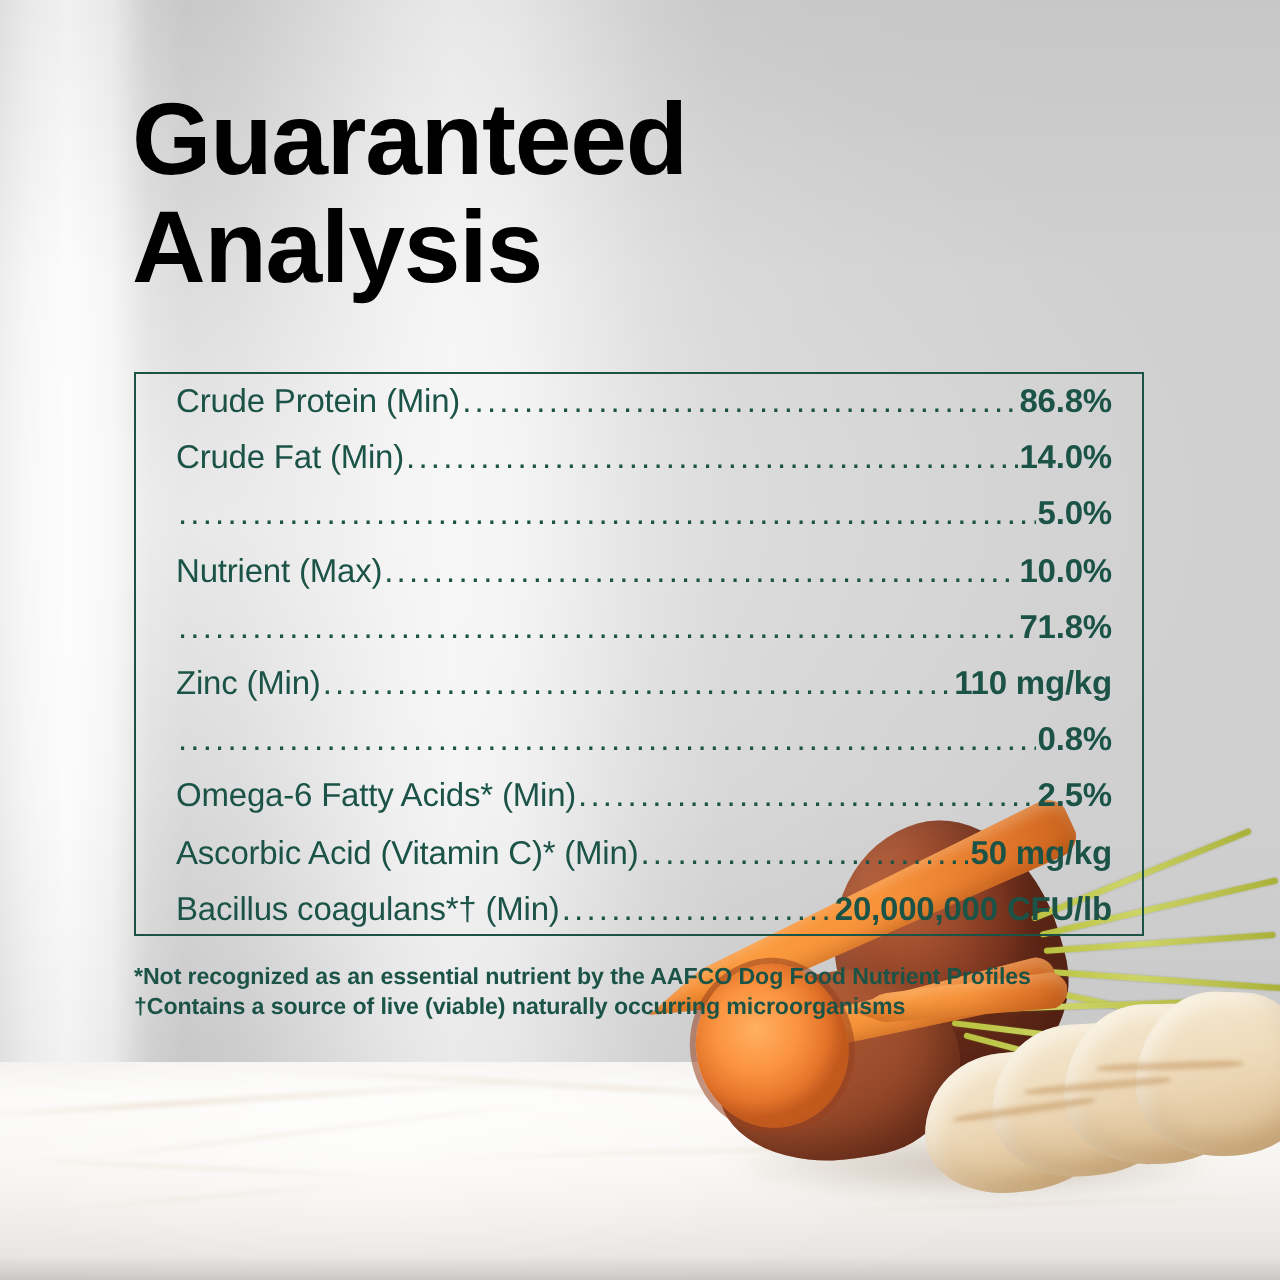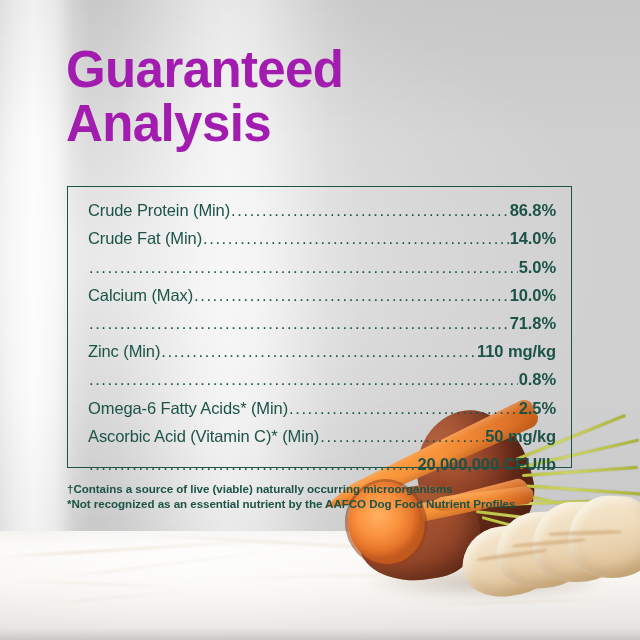--- a/index.html
+++ b/index.html
@@ -178,21 +178,21 @@
     left: 6px; top: 160px;
     width: 300px; height: 44px;
     background: radial-gradient(50% 50% at 50% 50%, rgba(120,95,70,0.32) 0%, rgba(120,95,70,0.12) 55%, rgba(120,95,70,0) 82%);
     filter: blur(4px);
   }
 
   
   .title {
     position: absolute;
     left: 66px; top: 43px;
-    color: #a21caf;
+    color: #000000;
     font-size: 51px;
     font-weight: bold;
     line-height: 54px;
     letter-spacing: -0.6px;
     white-space: pre-line;
   }
 
   .panel {
     position: absolute;
     left: 67px; top: 186px;
@@ -201,21 +201,21 @@
     box-sizing: border-box;
   }
 
   .rows {
     position: absolute;
     left: 88px; top: 192px;
     width: 468px;
   }
   .row {
     display: flex;
-    align-items: flex-end;
+    align-items: flex-start;
     height: 28.2px;
     color: #1b5346;
     font-size: 16.5px;
     letter-spacing: -0.1px;
     white-space: nowrap;
   }
   .row .label { flex: 0 0 auto; }
   .row .dots {
     flex: 1 1 auto;
     overflow: hidden;
@@ -303,21 +303,21 @@
       <div class="row">
         <span class="label">Crude Fat (Min)</span>
         <span class="dots">..........................................................................................</span>
         <span class="value">14.0%</span>
       </div>
       <div class="row">
         <span class="dots">..........................................................................................</span>
         <span class="value">5.0%</span>
       </div>
       <div class="row">
-        <span class="label">Calcium (Max)</span>
+        <span class="label">Nutrient (Max)</span>
         <span class="dots">..........................................................................................</span>
         <span class="value">10.0%</span>
       </div>
       <div class="row">
         <span class="dots">..........................................................................................</span>
         <span class="value">71.8%</span>
       </div>
       <div class="row">
         <span class="label">Zinc (Min)</span>
         <span class="dots">..........................................................................................</span>
@@ -331,23 +331,24 @@
         <span class="label">Omega-6 Fatty Acids* (Min)</span>
         <span class="dots">..........................................................................................</span>
         <span class="value">2.5%</span>
       </div>
       <div class="row">
         <span class="label">Ascorbic Acid (Vitamin C)* (Min)</span>
         <span class="dots">..........................................................................................</span>
         <span class="value">50 mg/kg</span>
       </div>
       <div class="row">
+        <span class="label">Bacillus coagulans*† (Min)</span>
         <span class="dots">..........................................................................................</span>
         <span class="value">20,000,000 CFU/lb</span>
       </div>
     </div>
 
   <div class="footnotes">
+    <div>*Not recognized as an essential nutrient by the AAFCO Dog Food Nutrient Profiles</div>
     <div>†Contains a source of live (viable) naturally occurring microorganisms</div>
-    <div>*Not recognized as an essential nutrient by the AAFCO Dog Food Nutrient Profiles</div>
   </div>
 
 </div>
 
 </body></html>

